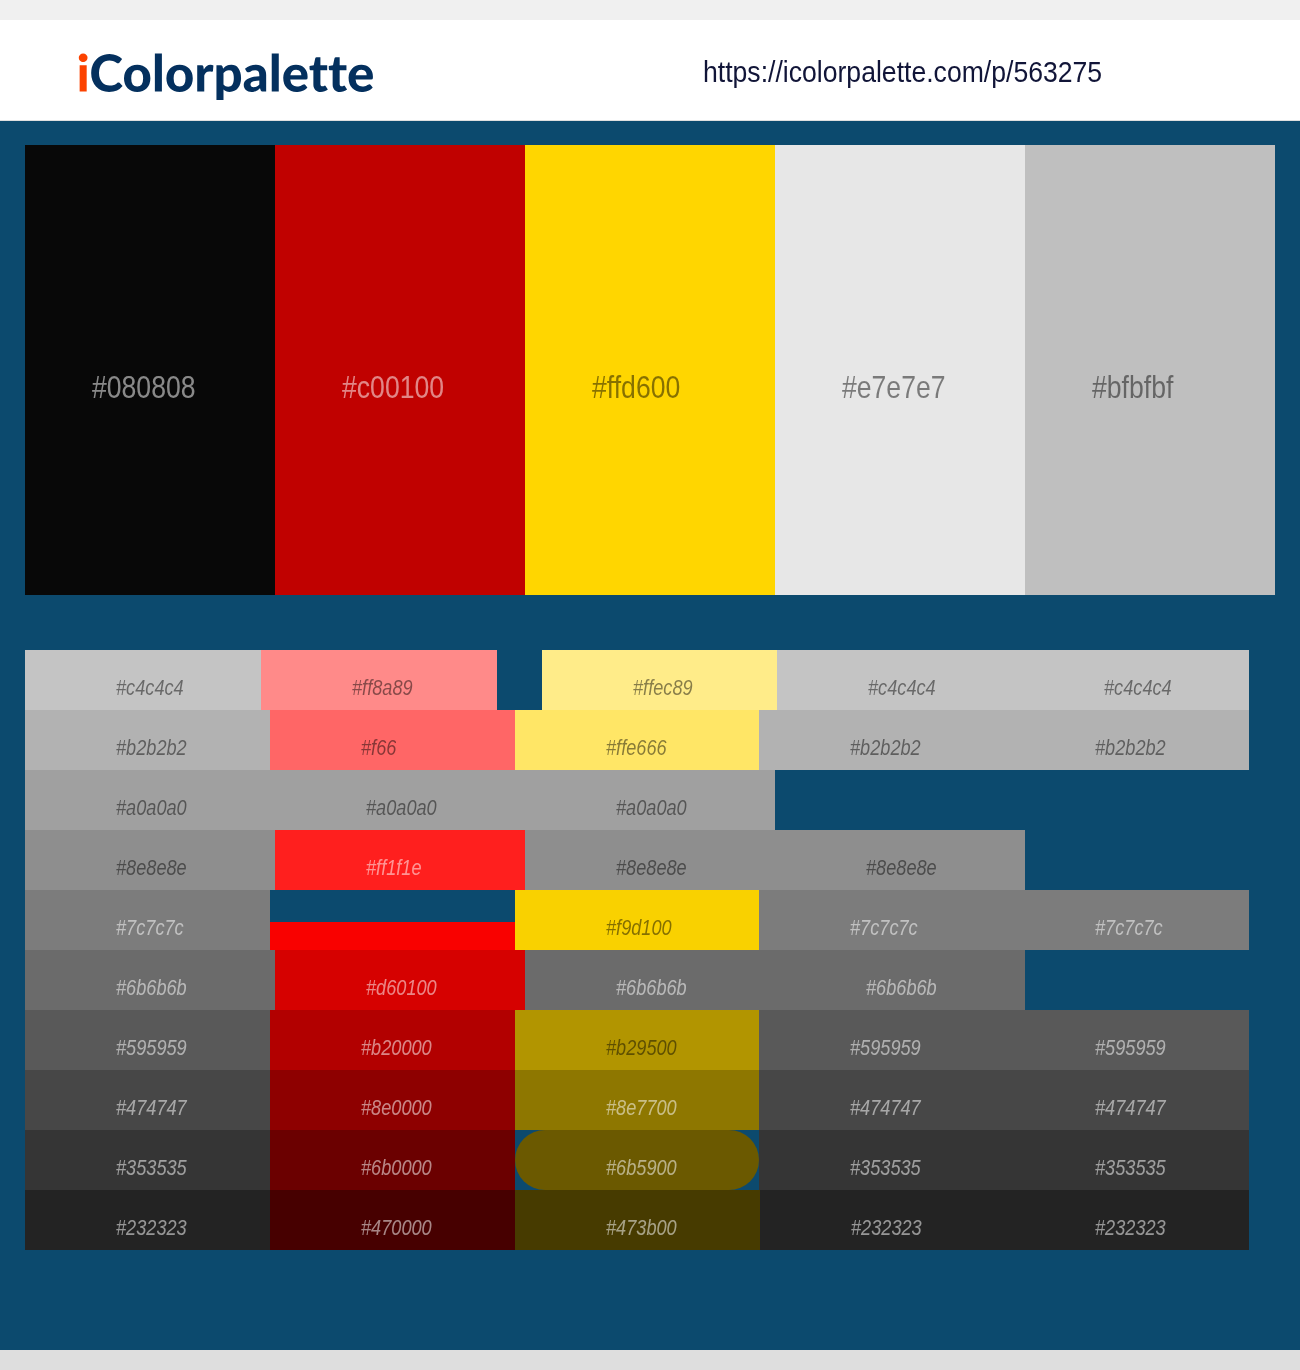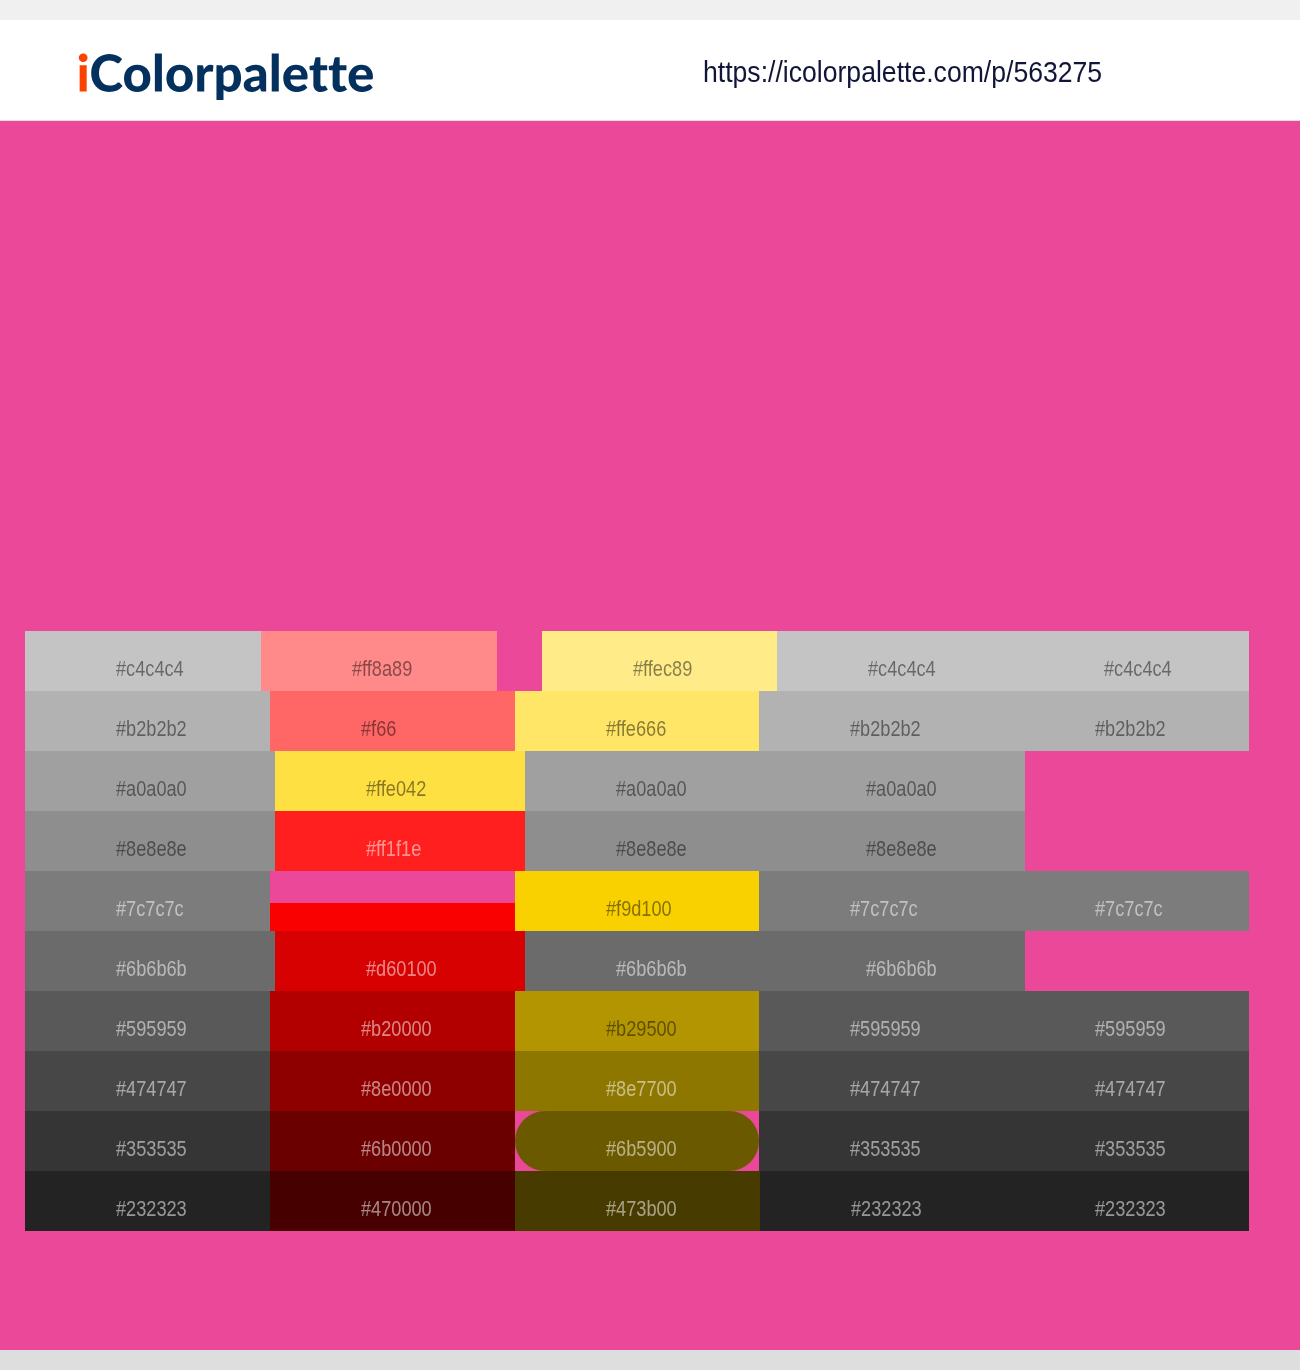--- a/index.html
+++ b/index.html
@@ -20,48 +20,65 @@
   .logo svg { position:absolute; left:0; top:0; display:block; }
 
   .url { position:absolute; left:703px; top:38px; font-size:29px; line-height:1; color:#111538;
          white-space:nowrap; transform:scaleX(0.917) translateZ(0); transform-origin:left top; }
 
   .palette { position:absolute; left:25px; top:145px; width:1250px; height:450px; display:flex; }
   .sw { width:250px; height:450px; position:relative; }
   .sw .lbl { position:absolute; left:67px; top:227px; text-align:left; white-space:nowrap;
              font-size:30.5px; line-height:1; transform:scaleX(0.872) translateZ(0); transform-origin:left top; }
 
-  .shades { position:absolute; left:25px; top:631px; width:1224px; }
+  .shades { position:absolute; left:25px; top:650px; width:1224px;font-style:italic; }
   .srow { display:flex; height:60px; }
   .scell { width:250px; height:60px; position:relative; }
   .scell .lbl { position:absolute; left:91px; top:28px; text-align:left; white-space:nowrap;
                 font-size:21.5px; line-height:1; transform:scaleX(0.845) translateZ(0); transform-origin:left top; }
 
   .footer { position:absolute; left:0; top:1350px; width:1300px; height:20px; background:#dedede; }
 </style>
 </head>
 <body>
 
-<div class="page" style="background: #ec4899;">
+<div class="page" style="background: #0c4a6e;">
 
   <div class="topstrip" style="background: rgb(240, 240, 240);"></div>
 
   <div class="header" style="border-bottom-color: rgb(223, 223, 223);">
     <div class="logo">
       <svg width="1300" height="121" viewBox="0 0 1300 121" role="img" aria-label="iColorpalette">
         <title>iColorpalette</title>
         <g transform="translate(78.8,91.5)">
           <path d="M7.88 -26.29V0H0.84V-26.29ZM8.72 -33.76Q8.72 -32.87 8.36 -32.1Q8.01 -31.34 7.41 -30.75Q6.81 -30.17 6.01 -29.84Q5.2 -29.5 4.28 -29.5Q3.42 -29.5 2.64 -29.84Q1.86 -30.17 1.27 -30.75Q0.69 -31.34 0.34 -32.1Q0 -32.87 0 -33.76Q0 -34.65 0.34 -35.43Q0.69 -36.21 1.27 -36.8Q1.86 -37.38 2.64 -37.71Q3.42 -38.05 4.28 -38.05Q5.2 -38.05 6.01 -37.71Q6.81 -37.38 7.41 -36.8Q8.01 -36.21 8.36 -35.43Q8.72 -34.65 8.72 -33.76Z" fill="#fc4200"></path>
           <path d="M39.68 -9.1Q40.32 -9.1 40.75 -8.64L43.78 -5.41Q41.54 -2.55 38.21 -1.07Q34.88 0.41 30.29 0.41Q26.14 0.41 22.82 -1.01Q19.51 -2.42 17.19 -4.95Q14.87 -7.47 13.62 -10.94Q12.37 -14.41 12.37 -18.51Q12.37 -21.27 12.97 -23.75Q13.57 -26.24 14.71 -28.33Q15.86 -30.42 17.48 -32.1Q19.1 -33.79 21.14 -34.97Q23.18 -36.16 25.59 -36.78Q28 -37.41 30.73 -37.41Q32.77 -37.41 34.59 -37.05Q36.41 -36.69 37.99 -36.06Q39.58 -35.42 40.91 -34.51Q42.25 -33.61 43.32 -32.54L40.75 -29.02Q40.52 -28.69 40.16 -28.43Q39.81 -28.18 39.19 -28.18Q38.58 -28.18 37.96 -28.61Q37.33 -29.04 36.43 -29.58Q35.52 -30.12 34.16 -30.55Q32.79 -30.98 30.7 -30.98Q28.38 -30.98 26.44 -30.14Q24.51 -29.3 23.12 -27.71Q21.73 -26.11 20.96 -23.79Q20.2 -21.47 20.2 -18.51Q20.2 -15.53 21.02 -13.2Q21.85 -10.86 23.29 -9.26Q24.73 -7.65 26.66 -6.82Q28.59 -5.99 30.78 -5.99Q32.08 -5.99 33.14 -6.12Q34.2 -6.25 35.1 -6.55Q36.01 -6.86 36.81 -7.34Q37.61 -7.83 38.43 -8.57Q38.71 -8.8 39.02 -8.95Q39.32 -9.1 39.68 -9.1Z M58.42 -26.7Q61.38 -26.7 63.8 -25.75Q66.22 -24.81 67.96 -23.06Q69.69 -21.32 70.63 -18.82Q71.58 -16.32 71.58 -13.18Q71.58 -10.05 70.63 -7.54Q69.69 -5.02 67.96 -3.26Q66.22 -1.5 63.8 -0.56Q61.38 0.38 58.42 0.38Q55.44 0.38 53 -0.56Q50.57 -1.5 48.83 -3.26Q47.1 -5.02 46.14 -7.54Q45.19 -10.05 45.19 -13.18Q45.19 -16.32 46.14 -18.82Q47.1 -21.32 48.83 -23.06Q50.57 -24.81 53 -25.75Q55.44 -26.7 58.42 -26.7ZM58.42 -4.9Q61.43 -4.9 62.88 -6.97Q64.34 -9.05 64.34 -13.16Q64.34 -17.24 62.88 -19.32Q61.43 -21.39 58.42 -21.39Q55.33 -21.39 53.88 -19.32Q52.43 -17.24 52.43 -13.16Q52.43 -9.05 53.88 -6.97Q55.33 -4.9 58.42 -4.9Z M83.1 -38.02V0H76.07V-38.02Z M100.83 -26.7Q103.78 -26.7 106.21 -25.75Q108.63 -24.81 110.36 -23.06Q112.1 -21.32 113.04 -18.82Q113.98 -16.32 113.98 -13.18Q113.98 -10.05 113.04 -7.54Q112.1 -5.02 110.36 -3.26Q108.63 -1.5 106.21 -0.56Q103.78 0.38 100.83 0.38Q97.84 0.38 95.41 -0.56Q92.97 -1.5 91.24 -3.26Q89.5 -5.02 88.55 -7.54Q87.59 -10.05 87.59 -13.18Q87.59 -16.32 88.55 -18.82Q89.5 -21.32 91.24 -23.06Q92.97 -24.81 95.41 -25.75Q97.84 -26.7 100.83 -26.7ZM100.83 -4.9Q103.84 -4.9 105.29 -6.97Q106.74 -9.05 106.74 -13.16Q106.74 -17.24 105.29 -19.32Q103.84 -21.39 100.83 -21.39Q97.74 -21.39 96.29 -19.32Q94.83 -17.24 94.83 -13.16Q94.83 -9.05 96.29 -6.97Q97.74 -4.9 100.83 -4.9Z M125.03 -21.96Q126.28 -24.2 127.91 -25.5Q129.54 -26.8 131.73 -26.8Q133.52 -26.8 134.64 -25.96L134.18 -20.76Q134.05 -20.25 133.79 -20.06Q133.52 -19.86 133.06 -19.86Q132.65 -19.86 131.89 -19.98Q131.12 -20.09 130.46 -20.09Q129.49 -20.09 128.74 -19.81Q127.98 -19.53 127.4 -19.02Q126.81 -18.51 126.34 -17.77Q125.87 -17.03 125.46 -16.09V0H118.42V-26.29H122.58Q123.65 -26.29 124.06 -25.91Q124.47 -25.53 124.64 -24.58Z M144.69 -6.94Q145.68 -5.79 146.84 -5.33Q148 -4.87 149.33 -4.87Q150.6 -4.87 151.65 -5.35Q152.69 -5.84 153.45 -6.87Q154.2 -7.9 154.61 -9.51Q155.01 -11.12 155.01 -13.34Q155.01 -15.53 154.67 -17.06Q154.33 -18.59 153.7 -19.53Q153.08 -20.48 152.18 -20.9Q151.29 -21.32 150.19 -21.32Q148.33 -21.32 147.07 -20.59Q145.81 -19.86 144.69 -18.46ZM144.28 -22.85Q145.07 -23.71 145.96 -24.44Q146.85 -25.17 147.87 -25.69Q148.89 -26.21 150.07 -26.51Q151.24 -26.8 152.62 -26.8Q154.73 -26.8 156.51 -25.9Q158.28 -24.99 159.55 -23.27Q160.83 -21.55 161.54 -19.05Q162.26 -16.55 162.26 -13.34Q162.26 -10.38 161.45 -7.87Q160.65 -5.35 159.17 -3.52Q157.69 -1.68 155.61 -0.65Q153.54 0.38 150.99 0.38Q148.84 0.38 147.35 -0.26Q145.86 -0.89 144.69 -1.99V8.49H137.65V-26.29H141.98Q143.31 -26.29 143.74 -25.07Z M180.51 -10.99Q177.94 -10.86 176.23 -10.54Q174.52 -10.23 173.51 -9.72Q172.51 -9.21 172.09 -8.56Q171.67 -7.9 171.67 -7.14Q171.67 -5.61 172.52 -4.97Q173.37 -4.33 174.9 -4.33Q176.66 -4.33 177.95 -4.96Q179.24 -5.58 180.51 -6.91ZM166.18 -22.64Q168.5 -24.73 171.31 -25.77Q174.11 -26.8 177.38 -26.8Q179.72 -26.8 181.57 -26.04Q183.42 -25.27 184.71 -23.91Q186 -22.54 186.69 -20.65Q187.37 -18.77 187.37 -16.52V0H184.16Q183.17 0 182.64 -0.28Q182.12 -0.56 181.79 -1.45L181.23 -3.14Q180.23 -2.27 179.3 -1.61Q178.37 -0.94 177.38 -0.5Q176.38 -0.05 175.25 0.18Q174.11 0.41 172.71 0.41Q170.98 0.41 169.55 -0.05Q168.12 -0.51 167.09 -1.42Q166.06 -2.32 165.5 -3.67Q164.93 -5.02 164.93 -6.78Q164.93 -8.24 165.67 -9.69Q166.41 -11.14 168.21 -12.33Q170.01 -13.51 173 -14.29Q176 -15.07 180.51 -15.17V-16.52Q180.51 -19 179.47 -20.16Q178.42 -21.32 176.46 -21.32Q175.01 -21.32 174.04 -20.97Q173.07 -20.63 172.34 -20.23Q171.62 -19.84 170.98 -19.49Q170.34 -19.15 169.5 -19.15Q168.76 -19.15 168.26 -19.52Q167.76 -19.89 167.43 -20.4Z M199.97 -38.02V0H192.93V-38.02Z M222.51 -16.24Q222.51 -17.34 222.22 -18.33Q221.93 -19.33 221.29 -20.09Q220.65 -20.86 219.68 -21.31Q218.71 -21.75 217.36 -21.75Q214.84 -21.75 213.41 -20.32Q211.98 -18.9 211.55 -16.24ZM211.45 -12.06Q211.78 -8.36 213.55 -6.66Q215.32 -4.95 218.18 -4.95Q219.63 -4.95 220.69 -5.29Q221.75 -5.64 222.55 -6.06Q223.35 -6.48 224 -6.82Q224.65 -7.17 225.29 -7.17Q226.11 -7.17 226.57 -6.55L228.61 -4Q227.49 -2.7 226.13 -1.85Q224.78 -0.99 223.33 -0.5Q221.88 0 220.4 0.19Q218.92 0.38 217.54 0.38Q214.79 0.38 212.4 -0.52Q210.02 -1.43 208.25 -3.2Q206.47 -4.97 205.45 -7.6Q204.43 -10.23 204.43 -13.69Q204.43 -16.37 205.31 -18.74Q206.19 -21.11 207.85 -22.87Q209.51 -24.63 211.88 -25.67Q214.25 -26.7 217.23 -26.7Q219.76 -26.7 221.89 -25.9Q224.02 -25.09 225.56 -23.56Q227.1 -22.03 227.96 -19.8Q228.81 -17.57 228.81 -14.71Q228.81 -13.92 228.73 -13.41Q228.66 -12.9 228.48 -12.6Q228.3 -12.29 228 -12.18Q227.69 -12.06 227.2 -12.06Z M241.97 0.41Q240.18 0.41 238.81 -0.11Q237.43 -0.64 236.49 -1.61Q235.54 -2.58 235.06 -3.95Q234.57 -5.33 234.57 -7.06V-21.24H232.1Q231.54 -21.24 231.14 -21.6Q230.75 -21.96 230.75 -22.67V-25.42L234.96 -26.19L236.38 -33Q236.67 -34.14 237.94 -34.14H241.61V-26.14H248.4V-21.24H241.61V-7.52Q241.61 -6.43 242.14 -5.79Q242.66 -5.15 243.63 -5.15Q244.14 -5.15 244.49 -5.27Q244.85 -5.38 245.11 -5.52Q245.36 -5.66 245.58 -5.78Q245.79 -5.89 246.02 -5.89Q246.33 -5.89 246.53 -5.75Q246.74 -5.61 246.94 -5.28L249.06 -1.91Q247.6 -0.76 245.77 -0.18Q243.93 0.41 241.97 0.41Z M261.22 0.41Q259.44 0.41 258.06 -0.11Q256.68 -0.64 255.74 -1.61Q254.8 -2.58 254.31 -3.95Q253.83 -5.33 253.83 -7.06V-21.24H251.35Q250.79 -21.24 250.4 -21.6Q250 -21.96 250 -22.67V-25.42L254.21 -26.19L255.64 -33Q255.92 -34.14 257.19 -34.14H260.87V-26.14H267.65V-21.24H260.87V-7.52Q260.87 -6.43 261.39 -5.79Q261.91 -5.15 262.88 -5.15Q263.39 -5.15 263.75 -5.27Q264.1 -5.38 264.36 -5.52Q264.61 -5.66 264.83 -5.78Q265.05 -5.89 265.28 -5.89Q265.58 -5.89 265.79 -5.75Q265.99 -5.61 266.19 -5.28L268.31 -1.91Q266.86 -0.76 265.02 -0.18Q263.19 0.41 261.22 0.41Z M287.84 -16.24Q287.84 -17.34 287.55 -18.33Q287.26 -19.33 286.62 -20.09Q285.98 -20.86 285.01 -21.31Q284.04 -21.75 282.69 -21.75Q280.17 -21.75 278.74 -20.32Q277.31 -18.9 276.88 -16.24ZM276.78 -12.06Q277.11 -8.36 278.88 -6.66Q280.65 -4.95 283.51 -4.95Q284.96 -4.95 286.02 -5.29Q287.08 -5.64 287.88 -6.06Q288.69 -6.48 289.34 -6.82Q289.99 -7.17 290.62 -7.17Q291.44 -7.17 291.9 -6.55L293.94 -4Q292.82 -2.7 291.47 -1.85Q290.11 -0.99 288.66 -0.5Q287.21 0 285.73 0.19Q284.25 0.38 282.87 0.38Q280.12 0.38 277.73 -0.52Q275.35 -1.43 273.58 -3.2Q271.8 -4.97 270.78 -7.6Q269.76 -10.23 269.76 -13.69Q269.76 -16.37 270.64 -18.74Q271.52 -21.11 273.18 -22.87Q274.84 -24.63 277.21 -25.67Q279.58 -26.7 282.57 -26.7Q285.09 -26.7 287.22 -25.9Q289.35 -25.09 290.89 -23.56Q292.43 -22.03 293.29 -19.8Q294.14 -17.57 294.14 -14.71Q294.14 -13.92 294.07 -13.41Q293.99 -12.9 293.81 -12.6Q293.63 -12.29 293.33 -12.18Q293.02 -12.06 292.54 -12.06Z" fill="#04305e"></path>
         </g>
       </svg>
     </div>
     <div class="url" style="color: rgb(17, 21, 56);">https://icolorpalette.com/p/563275</div>
   </div>
 
+  <div class="palette" id="palette">
+      <div class="sw" style="background: rgb(8, 8, 8);">
+        <span class="lbl" style="color: rgba(255, 255, 255, 0.525);">#080808</span>
+      </div>
+      <div class="sw" style="background: rgb(192, 1, 0);">
+        <span class="lbl" style="color: rgba(255, 255, 255, 0.525);">#c00100</span>
+      </div>
+      <div class="sw" style="background: rgb(255, 214, 0);">
+        <span class="lbl" style="color: rgba(0, 0, 0, 0.47);">#ffd600</span>
+      </div>
+      <div class="sw" style="background: rgb(231, 231, 231);">
+        <span class="lbl" style="color: rgba(0, 0, 0, 0.47);">#e7e7e7</span>
+      </div>
+      <div class="sw" style="background: rgb(191, 191, 191);">
+        <span class="lbl" style="color: rgba(0, 0, 0, 0.47);">#bfbfbf</span>
+      </div>
+    </div>
 
   <div class="shades" id="shades">
       <div class="srow">
         <div class="scell" style="background: rgb(196, 196, 196);">
           <span class="lbl" style="color: rgba(0, 0, 0, 0.47);">#c4c4c4</span>
         </div>
         <div class="scell" style="background: rgb(255, 138, 137);">
           <span class="lbl" style="color: rgba(0, 0, 0, 0.47);">#ff8a89</span>
         </div>
         <div class="scell" style="background: rgb(255, 236, 137); margin-left: 45px;">
@@ -88,23 +105,20 @@
           <span class="lbl" style="color: rgba(0, 0, 0, 0.47);">#b2b2b2</span>
         </div>
         <div class="scell" style="background: rgb(178, 178, 178);">
           <span class="lbl" style="color: rgba(0, 0, 0, 0.47);">#b2b2b2</span>
         </div>
       </div>
       <div class="srow">
         <div class="scell" style="background: rgb(160, 160, 160);">
           <span class="lbl" style="color: rgba(0, 0, 0, 0.47);">#a0a0a0</span>
         </div>
-        <div class="scell" style="background: rgb(255, 224, 66);">
-          <span class="lbl" style="color: rgba(0, 0, 0, 0.47);">#ffe042</span>
-        </div>
         <div class="scell" style="background: rgb(160, 160, 160);">
           <span class="lbl" style="color: rgba(0, 0, 0, 0.47);">#a0a0a0</span>
         </div>
         <div class="scell" style="background: rgb(160, 160, 160);">
           <span class="lbl" style="color: rgba(0, 0, 0, 0.47);">#a0a0a0</span>
         </div>
       </div>
       <div class="srow">
         <div class="scell" style="background: rgb(142, 142, 142);">
           <span class="lbl" style="color: rgba(0, 0, 0, 0.47);">#8e8e8e</span>

